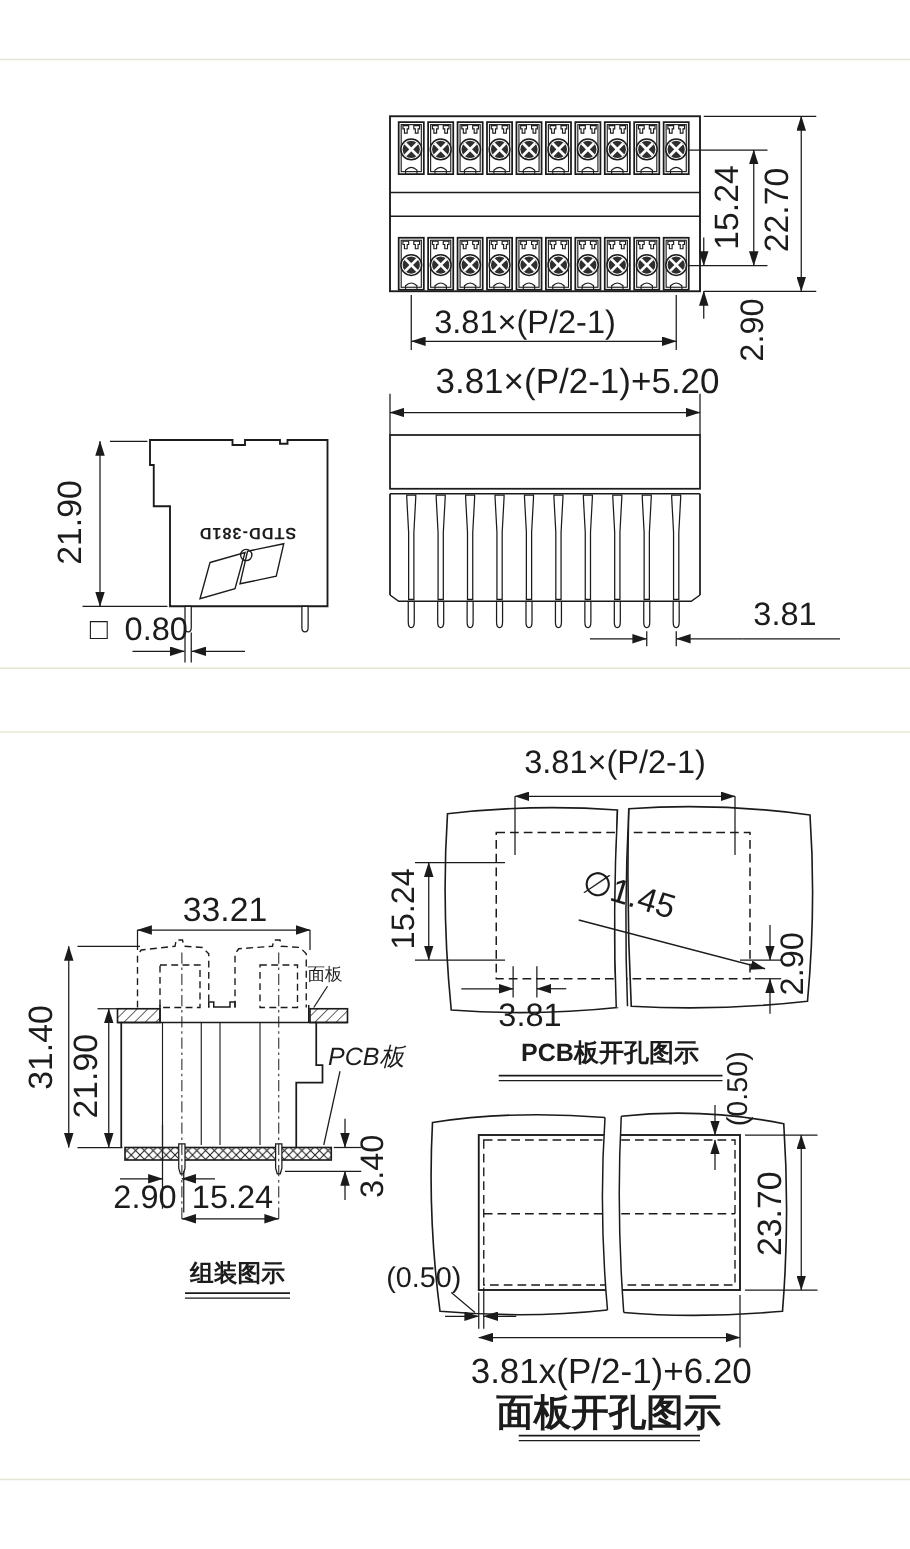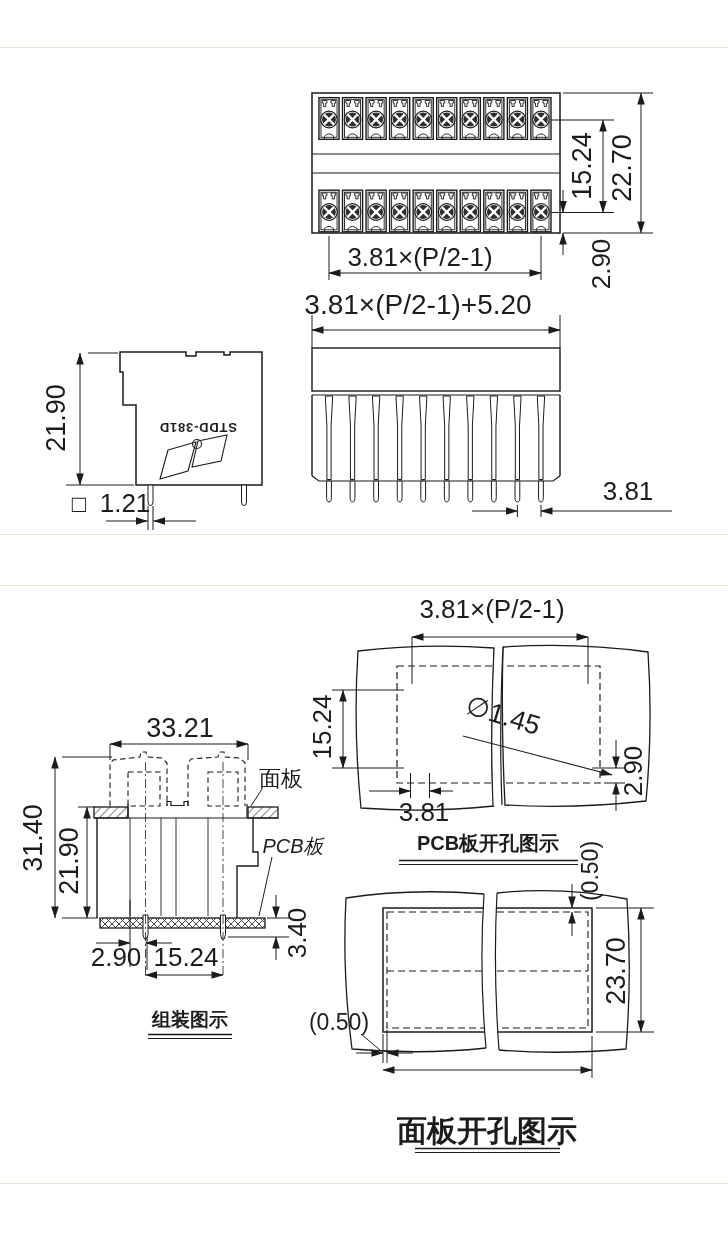--- a/index.html
+++ b/index.html
@@ -314,45 +314,46 @@
 
     <line x1="592" y1="1036" x2="592" y2="1078"></line>
     <line x1="383" y1="1070" x2="592" y2="1070" marker-start="url(#mas)" marker-end="url(#ma)"></line>
 
     <line x1="415" y1="1148.5" x2="560" y2="1148.5" stroke-width="1.4"></line>
     <line x1="415" y1="1152.5" x2="560" y2="1152.5" stroke-width="1"></line>
   </g>
 </svg>
 
 <div class="t" style="left:420px;top:257px;font-size:26px;">3.81×(P/2-1)</div>
-<div class="t" style="left:418px;top:305px;font-size:28px;">3.81×(P/2-1)+5.20</div>
+<div class="t" style="left:462px;top:305px;font-size:28px;">3.81×(P/2-1)+5.20</div>
 <div class="t r90" style="left:582px;top:166px;font-size:27px;">15.24</div>
 <div class="t r90" style="left:622px;top:168px;font-size:27px;">22.70</div>
 <div class="t r90" style="left:601px;top:264px;font-size:26px;">2.90</div>
 <div class="t r90" style="left:56px;top:418px;font-size:27px;">21.90</div>
 <div class="t" style="left:79px;top:504px;font-size:24px;">□</div>
-<div class="t" style="left:125px;top:503px;font-size:26px;">1.21</div>
+<div class="t" style="left:125px;top:503px;font-size:26px;">0.80</div>
 <div class="t r180" style="left:198px;top:427px;font-size:13px;font-weight:600;letter-spacing:0.8px;">STDD-381D</div>
 <div class="t" style="left:628px;top:491px;font-size:26px;">3.81</div>
 
 <div class="t" style="left:492px;top:609px;font-size:26px;">3.81×(P/2-1)</div>
 <div class="t r90" style="left:322px;top:727px;font-size:26px;">15.24</div>
 <div class="t tilt" style="left:503px;top:716px;font-size:27px;">∅1.45</div>
 <div class="t r90" style="left:633px;top:771px;font-size:26px;">2.90</div>
 <div class="t" style="left:424px;top:812px;font-size:26px;">3.81</div>
 <div class="t bold" style="left:488px;top:843px;font-size:20px;">PCB板开孔图示</div>
 
 <div class="t" style="left:180px;top:728px;font-size:27px;">33.21</div>
 <div class="t r90" style="left:33px;top:838px;font-size:27px;">31.40</div>
 <div class="t r90" style="left:69px;top:861px;font-size:27px;">21.90</div>
-<div class="t" style="left:281px;top:779px;font-size:22px;">面板</div>
+<div class="t" style="left:260px;top:779px;font-size:14px;">面板</div>
 <div class="t" style="left:293px;top:846px;font-size:20px;font-style:italic;">PCB板</div>
 <div class="t r90" style="left:297px;top:933px;font-size:26px;">3.40</div>
 <div class="t" style="left:116px;top:957px;font-size:26px;">2.90</div>
 <div class="t" style="left:186px;top:957px;font-size:26px;">15.24</div>
 <div class="t bold" style="left:190px;top:1019px;font-size:19px;">组装图示</div>
 
 <div class="t r90" style="left:590px;top:871px;font-size:23px;">(0.50)</div>
 <div class="t r90" style="left:616px;top:971px;font-size:27px;">23.70</div>
 <div class="t" style="left:339px;top:1022px;font-size:23px;">(0.50)</div>
+<div class="t" style="left:489px;top:1097px;font-size:28px;">3.81x(P/2-1)+6.20</div>
 <div class="t bold" style="left:487px;top:1131px;font-size:30px;">面板开孔图示</div>
 
 </div>
 
 </body></html>

